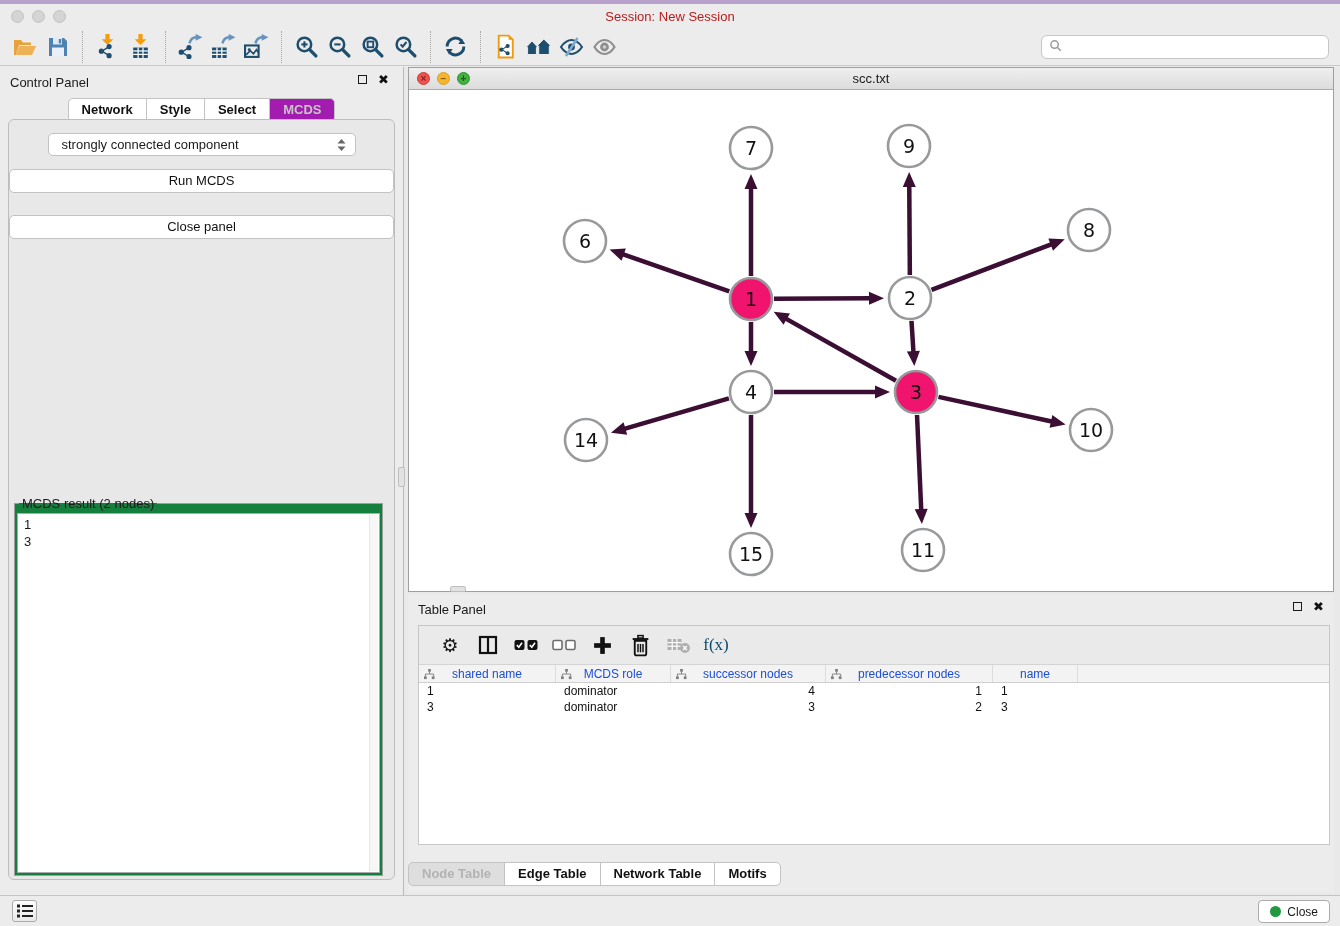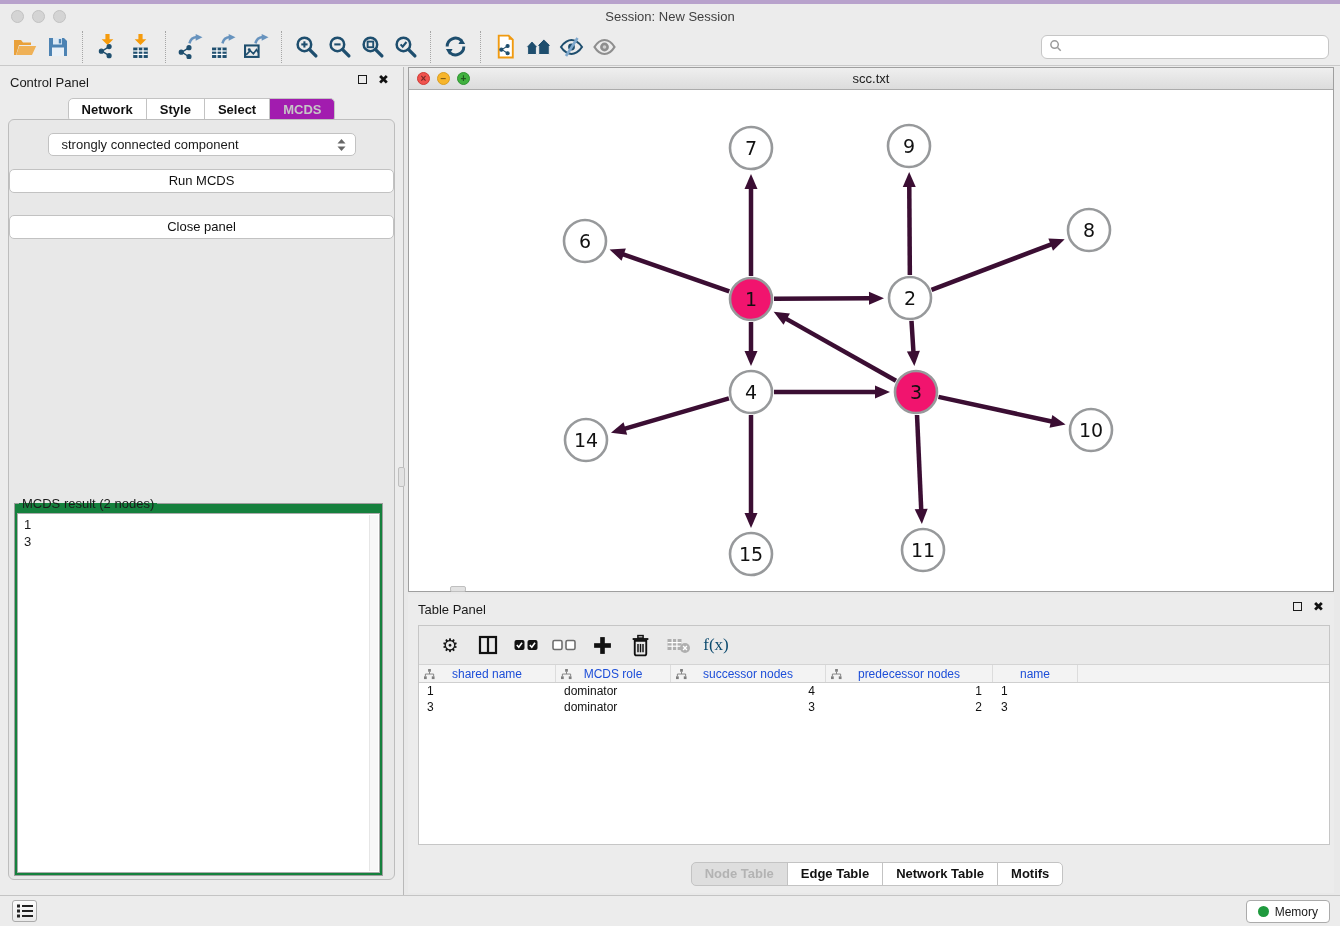--- a/index.html
+++ b/index.html
@@ -7,21 +7,21 @@
   body {
     width:1340px; height:926px; position:relative; overflow:hidden;
     font-family:"Liberation Sans","DejaVu Sans",sans-serif;
     background:#ECECEC; font-size:13px; color:#1a1a1a;
   }
   
   .purple-strip { position:absolute; top:0; left:0; right:0; height:4px; background:#B8A2CC; }
   .titlebar { position:absolute; top:4px; left:0; right:0; height:24px; background:#ECECEC; display:flex; align-items:center; }
   .tl-dots { display:flex; gap:8px; padding-left:11px; }
   .tl-dot { width:13px; height:13px; border-radius:50%; background:#D4D4D4; border:1px solid #C2C2C2; }
-  .win-title { position:absolute; left:0; right:0; text-align:center; color:#404040; font-size:13px; pointer-events:none; }
+  .win-title { position:absolute; left:0; right:0; text-align:center; color:#b91c1c; font-size:13px; pointer-events:none; }
   
   .toolbar { position:absolute; top:28px; left:0; right:0; height:38px; background:#ECECEC; border-bottom:1px solid #C9C9C9; display:flex; align-items:center; padding-left:8px; }
   .tbtn { width:33px; height:32px; display:flex; align-items:center; justify-content:center; cursor:pointer; }
   .tsep { width:1px; height:32px; border-left:1px dotted #A6A6A6; margin:0 8px; }
   .search-field { position:absolute; right:11px; top:7px; width:288px; height:24px; background:#fff; border:1px solid #C6C6C6; border-radius:6px; display:flex; align-items:center; padding-left:7px; }
   .search-field input { border:none; outline:none; flex:1; font-size:13px; background:transparent; margin-left:4px; font-family:inherit; }
   
   .main { position:absolute; top:67px; left:0; right:0; bottom:31px; background:#E9E9E9; }
   
   .control-panel { position:absolute; left:0; top:0; width:404px; bottom:0; background:#ECECEC; border-right:1px solid #B9B9B9; }
@@ -67,21 +67,21 @@
   .tp-tbtn.disabled { cursor:default; }
   .fx-label { font-family:"Liberation Serif","DejaVu Serif",serif; font-size:17px; color:#0c4a6e; }
   .thead { display:flex; height:18px; background:#F3F3F3; border-bottom:1px solid #CFCFCF; }
   .th { position:relative; height:100%; border-right:1px solid #DCDCDC; font-size:12px; color:#1d4ed8; }
   .th .hicon { position:absolute; left:5px; top:3.5px; }
   .th .hlabel { display:block; width:100%; text-align:center; line-height:18px; }
   .trow { display:flex; height:16px; align-items:center; cursor:default; }
   .td { font-size:12px; color:#111; height:16px; line-height:16px; overflow:hidden; }
   .td.left { padding-left:8px; text-align:left; }
   .td.right { padding-right:11px; text-align:right; }
-  .tp-tabs { position:absolute; bottom:7px; left:12px; right:0; display:flex; justify-content:center; }
+  .tp-tabs { position:absolute; bottom:7px; left:0; right:0; display:flex; justify-content:flex-start; }
   .tp-tabs .seg { font-weight:bold; }
   .tp-tabs .seg.sel { background:#DEDEDE; color:#B3B3B3; }
   
   .statusbar { position:absolute; bottom:0; left:0; right:0; height:31px; background:#ECECEC; border-top:1px solid #C4C4C4; }
   .list-btn { position:absolute; left:12px; top:4px; width:25px; height:22px; background:linear-gradient(#FDFDFD,#E9E9E9); border:1px solid #ABABAB; border-radius:3px; display:flex; align-items:center; justify-content:center; cursor:pointer; }
   .memory-btn { position:absolute; right:10px; top:4px; height:23px; background:#fff; border:1px solid #ABABAB; border-radius:4px; display:flex; align-items:center; gap:6px; padding:0 11px; font-size:12px; cursor:pointer; }
   .mem-dot { width:11px; height:11px; border-radius:50%; background:#1F9A3E; }
   .gear-glyph { font-size:19px; color:#161616; line-height:19px; }
 </style>
 </head>
@@ -567,15 +567,15 @@
           <rect x="1" y="6.5" width="3" height="3"></rect>
           <rect x="1" y="11.5" width="3" height="3"></rect>
           <rect x="6" y="2" width="11" height="2"></rect>
           <rect x="6" y="7" width="11" height="2"></rect>
           <rect x="6" y="12" width="11" height="2"></rect>
         </g>
       </svg>
   </div>
   <div class="memory-btn">
     <span class="mem-dot"></span>
-    <span>Memory</span>
+    <span>Close</span>
   </div>
 </div>
 
 </body></html>

